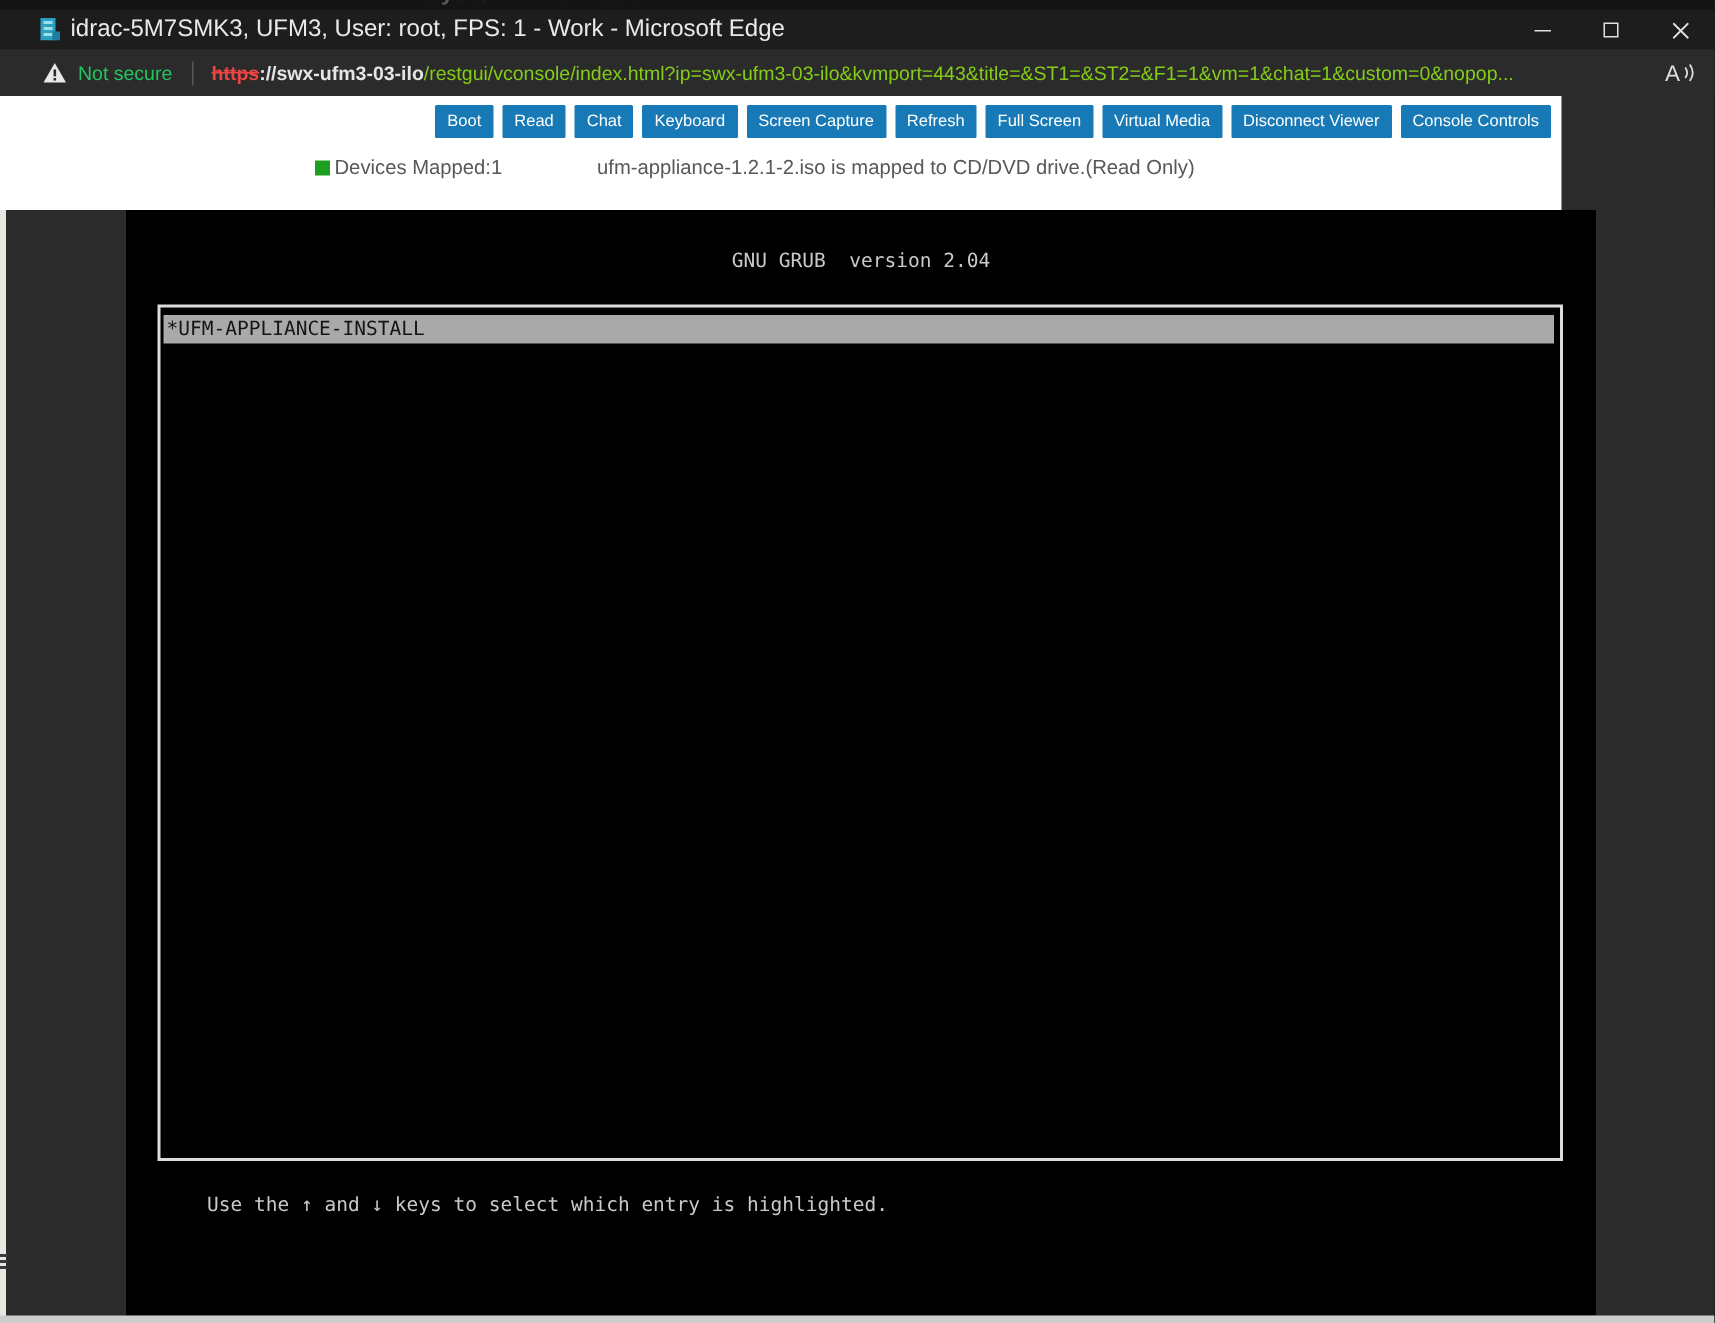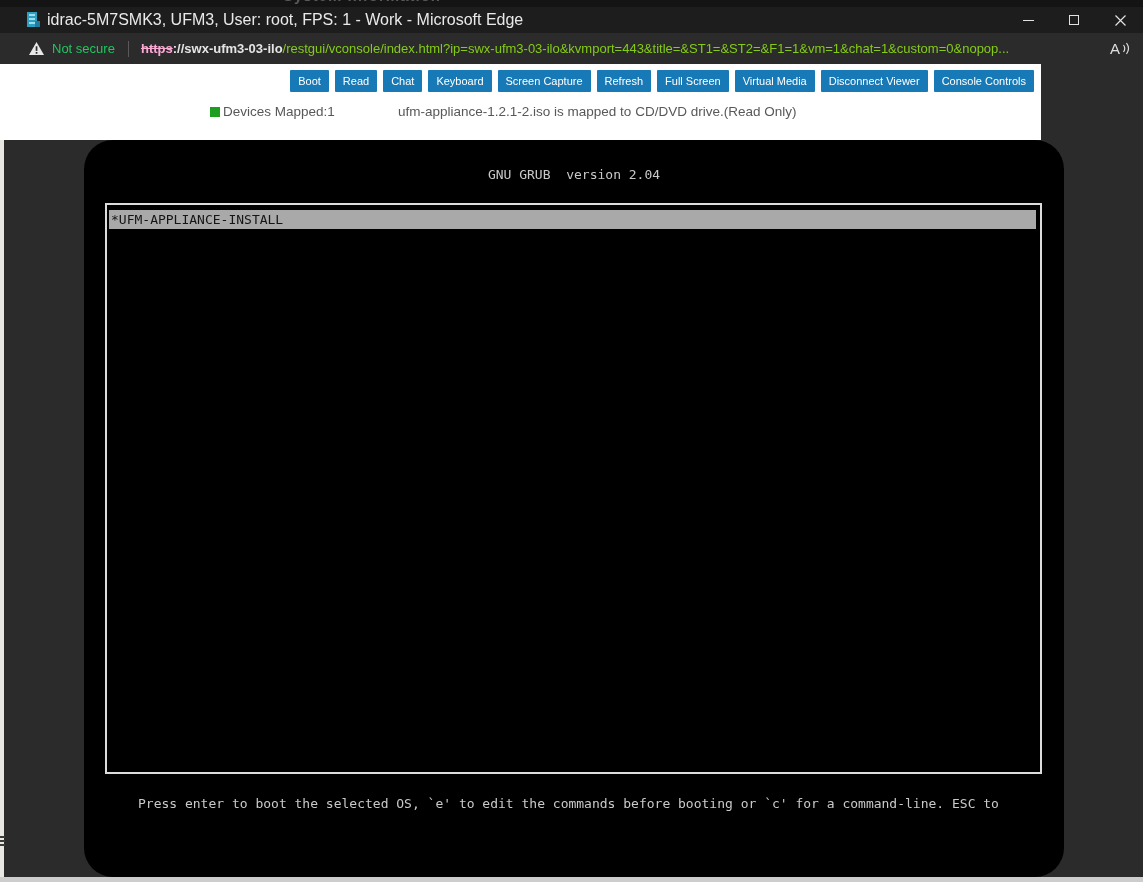--- a/index.html
+++ b/index.html
@@ -20,21 +20,21 @@
   #btn-min { right:92px; } #btn-max { right:46px; } #btn-close { right:0; }
   #btn-min span { display:block; width:11px; height:1px; background:#e2e2e2; }
   #btn-max span { display:block; width:10px; height:10px; border:1px solid #e2e2e2; }
 
   
   #addressbar { left:0; top:33px; width:1143px; height:31px; background:#2b2b2b; }
   #warn-icon { position:absolute; left:28px; top:8px; }
   #notsecure { position:absolute; left:52px; top:0; height:31px; line-height:31px; color:#22c55e; font-size:13px; }
   #url-divider { position:absolute; left:128px; top:8px; width:1px; height:16px; background:#595959; }
   #url { position:absolute; left:141px; top:0; height:31px; line-height:31px; font-size:13px; white-space:nowrap; }
-  #url .scheme { color:#f9a8d4; font-weight:bold; text-decoration:line-through; }
+  #url .scheme { color:#ef4444; font-weight:bold; text-decoration:line-through; }
   #url .host { color:#e5e5e5; font-weight:bold; }
   #url .path { color:#84cc16; }
   #read-aloud { position:absolute; right:12px; top:7px; }
 
   
   #app-header { left:0; top:64px; width:1041px; height:76px; background:#ffffff; }
   #toolbar { position:absolute; top:6px; right:7px; display:flex; gap:6px; }
   .tb-btn { height:22px; padding:0 8px; background:#1779b5; color:#fff; border:none;
             font-size:11px; font-family:"Liberation Sans", sans-serif; border-radius:1px;
             display:flex; align-items:center; white-space:nowrap; cursor:pointer; }
@@ -43,21 +43,21 @@
   #st-vm  { left:20px; width:116px; }
   #st-dm  { left:210px; white-space:nowrap; }
   #st-iso { left:398px; white-space:nowrap; }
 
   
   #viewport { left:0; top:140px; width:1143px; height:742px; background:#2b2b2b; }
   #page-edge { position:absolute; left:0; top:0; width:4px; height:742px; background:#e9e7e2; }
   #edge-marks { position:absolute; left:0px; top:694px; width:6px; height:14px; }
   #edge-marks i { display:block; width:5px; height:2px; background:#3a3a3a; margin:2px 0; }
   #console { position:absolute; left:84px; top:0; width:980px; height:737px; background:#000;
-             font-family:"DejaVu Sans Mono", monospace; color:#c9c9c9; font-size:13px;border-radius:29px; }
+             font-family:"DejaVu Sans Mono", monospace; color:#c9c9c9; font-size:13px; }
   #grub-title { position:absolute; left:0; top:27px; width:100%; text-align:center; white-space:pre; }
   #grub-box { position:absolute; left:21px; top:63px; width:937px; height:571px;
               border:2px solid #dcdcdc; background:#000; padding-top:5px; }
   .grub-entry { height:19px; line-height:19px; margin:0 4px 0 2px; padding-left:2px; white-space:pre; }
   .grub-entry.selected { background:#a9a9a9; color:#151515; }
   #grub-help { position:absolute; left:54px; top:624px; line-height:15.8px; white-space:pre; }
 
   #hscrollbar { position:absolute; left:0; top:737px; width:1143px; height:5px; background:#cdcdcd; }
 </style>
 </head>
@@ -132,21 +132,21 @@
           <i></i>
         </div>
     </div>
 
     <div id="console">
       <div id="grub-title">GNU GRUB  version 2.04</div>
       <div id="grub-box">
         <div class="grub-entry selected">*UFM-APPLIANCE-INSTALL</div>
       </div>
       <div id="grub-help">
-        <div>Press enter to boot the selected OS, `e' to edit the commands before booting or `c' for a command-line. ESC to</div>
+        <div>Use the ↑ and ↓ keys to select which entry is highlighted.</div>
         
       </div>
     </div>
 
     <div id="hscrollbar"></div>
   </div>
 
 </div>
 
 </body></html>

